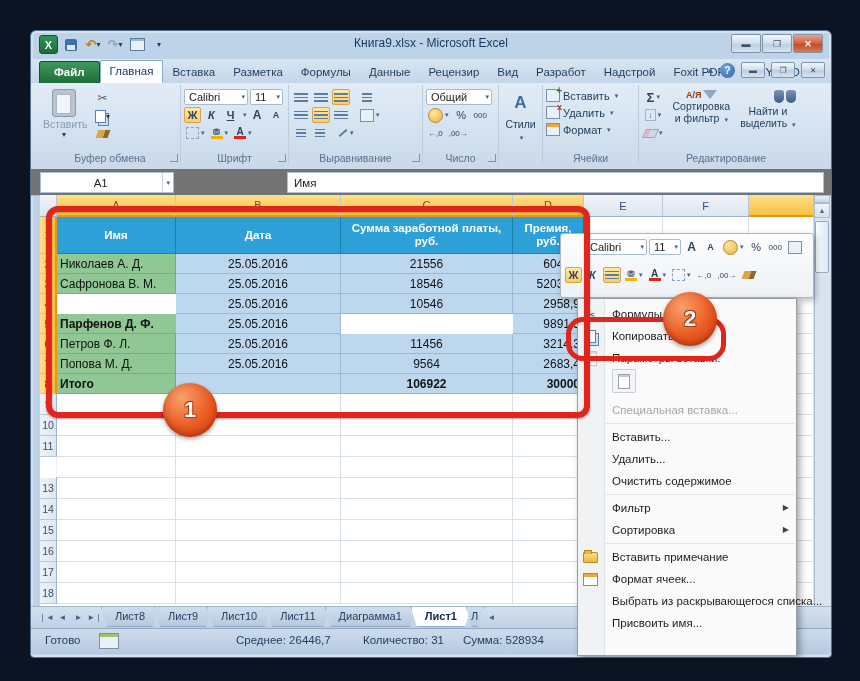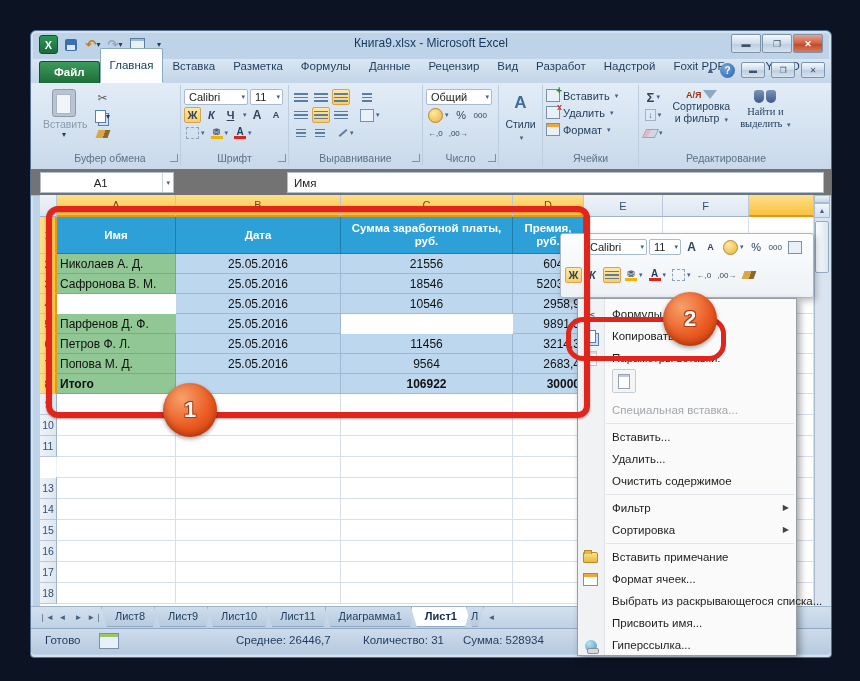--- a/index.html
+++ b/index.html
@@ -24,21 +24,21 @@
   .title{position:absolute;left:0;right:0;top:5px;text-align:center;font-size:12px;color:#15365c;}
   .wbtns{position:absolute;right:8px;top:3px;display:flex;}
   .wbtn{width:28px;height:17px;border:1px solid #7d94ad;border-radius:2px;margin-left:1px;
     background:linear-gradient(#f3f8fc,#cfdceb 50%,#bccddf 50%,#d6e2ee);
     display:flex;align-items:center;justify-content:center;font-size:9px;color:#3c526b;}
   .wbtn.close{background:linear-gradient(#e9a18c,#cf5f41 50%,#bd4526 50%,#d87c5e);color:#fff;font-weight:bold;}
   
   .tabrow{position:absolute;left:0;top:28px;width:100%;height:24px;
     background:linear-gradient(#d9e6f3,#c3d5e8);border-bottom:1px solid #8ba9c6;}
   .tabs{position:absolute;left:8px;bottom:0;display:flex;align-items:flex-end;height:24px;}
-  .rtab{height:21px;line-height:21px;padding:6px 9px;font-size:11.5px;color:#1e3c5c;white-space:nowrap;}
+  .rtab{height:21px;line-height:21px;padding:0 9px;font-size:11.5px;color:#1e3c5c;white-space:nowrap;}
   .rtab.file{background:linear-gradient(#3d9a5c,#1e6e38);color:#fff;border-radius:3px 3px 0 0;
     border:1px solid #14512c;border-bottom:none;padding:0 14px;font-weight:bold;}
   .rtab.active{background:#fdfeff;border:1px solid #8ba9c6;border-bottom:1px solid #fdfeff;
     border-radius:2px 2px 0 0;color:#15365c;}
   .tabrow-right{position:absolute;right:6px;top:3px;display:flex;align-items:center;gap:5px;}
   .collapse{font-size:9px;color:#44618a;}
   .help{width:15px;height:15px;border-radius:50%;background:radial-gradient(circle at 35% 30%,#6fa3dc,#2d64a8);
     color:#fff;font-size:10px;font-weight:bold;display:flex;align-items:center;justify-content:center;}
   .wbtn.small{width:22px;height:14px;font-size:8px;}
   
@@ -405,21 +405,21 @@
             <span class="dda">▾</span>
           </span>
       </div>
       <div class="smallcol" style="padding-left:8px;align-items:center;">
         <span style="display:flex;align-items:flex-end;gap:1px;">
             <span class="ay">А/Я</span>
             <span class="funnel"></span>
           </span>
         <span class="twoline"><span>Сортировка</span><br><span>и фильтр</span> <span class="dda">▾</span></span>
       </div>
-      <div class="smallcol" style="padding-left:10px;align-items:center;font-family:Liberation Serif, serif;">
+      <div class="smallcol" style="padding-left:10px;align-items:flex-end;">
         <span class="binoc"></span>
         <span class="twoline"><span>Найти и</span><br><span>выделить</span> <span class="dda">▾</span></span>
       </div>
       <div class="glabel">Редактирование</div>
     </div>
   </div>
 
   <div class="fbar">
     <div class="namebox">
       <span class="txt">A1</span>
@@ -462,21 +462,21 @@
       <div class="cell" style="left: 623px; top: 79px; width: 86px; height: 20px;"></div>
       <div class="cell" style="left: 709px; top: 79px; width: 65px; height: 20px;"></div>
       <div class="rh sel" style="left: 0px; top: 99px; width: 17px; height: 20px;">4</div>
       <div class="cell bluec ctr" style="left: 136px; top: 99px; width: 165px; height: 20px;">25.05.2016</div>
       <div class="cell bluec ctr" style="left: 301px; top: 99px; width: 172px; height: 20px;">10546</div>
       <div class="cell bluec rgt" style="left: 473px; top: 99px; width: 71px; height: 20px;">2958,9</div>
       <div class="cell" style="left: 544px; top: 99px; width: 79px; height: 20px;"></div>
       <div class="cell" style="left: 623px; top: 99px; width: 86px; height: 20px;"></div>
       <div class="cell" style="left: 709px; top: 99px; width: 65px; height: 20px;"></div>
       <div class="rh sel" style="left: 0px; top: 119px; width: 17px; height: 20px;">5</div>
-      <div class="cell green" style="left: 17px; top: 119px; width: 138px; height: 20px;">Парфенов Д. Ф.</div>
+      <div class="cell green" style="left: 17px; top: 119px; width: 138px; height: 20px; font-weight: bold;">Парфенов Д. Ф.</div>
       <div class="cell bluec ctr" style="left: 136px; top: 119px; width: 165px; height: 20px;">25.05.2016</div>
       <div class="cell bluec rgt" style="left: 473px; top: 119px; width: 71px; height: 20px;">9891,5</div>
       <div class="cell" style="left: 544px; top: 119px; width: 79px; height: 20px;"></div>
       <div class="cell" style="left: 623px; top: 119px; width: 86px; height: 20px;"></div>
       <div class="cell" style="left: 709px; top: 119px; width: 65px; height: 20px;"></div>
       <div class="rh sel" style="left: 0px; top: 139px; width: 17px; height: 20px;">6</div>
       <div class="cell green" style="left: 17px; top: 139px; width: 119px; height: 20px;">Петров Ф. Л.</div>
       <div class="cell bluec ctr" style="left: 136px; top: 139px; width: 165px; height: 20px;">25.05.2016</div>
       <div class="cell bluec ctr" style="left: 301px; top: 139px; width: 172px; height: 20px;">11456</div>
       <div class="cell bluec rgt" style="left: 473px; top: 139px; width: 71px; height: 20px;">3214,3</div>
@@ -692,21 +692,18 @@
     <div class="mitem"><span>Сортировка</span><span class="arrow">▶</span></div>
     <div class="msep"></div>
     <div class="mitem"><span class="mic">
         <span class="folder-ic"></span>
       </span><span>Вставить примечание</span></div>
     <div class="mitem"><span class="mic">
         <span class="fmt-ic"></span>
       </span><span>Формат ячеек...</span></div>
     <div class="mitem"><span>Выбрать из раскрывающегося списка...</span></div>
     <div class="mitem"><span>Присвоить имя...</span></div>
-    <div class="mitem"><span class="mic">
-        <span class="link-ic"></span>
-      </span><span>Гиперссылка...</span></div>
   </div>
 
 <div class="redrect"></div>
 <div class="oval"></div>
 <div class="badge" style="left:163px;top:383px;">1</div>
 <div class="badge" style="left:663px;top:292px;">2</div>
 
 </body></html>

